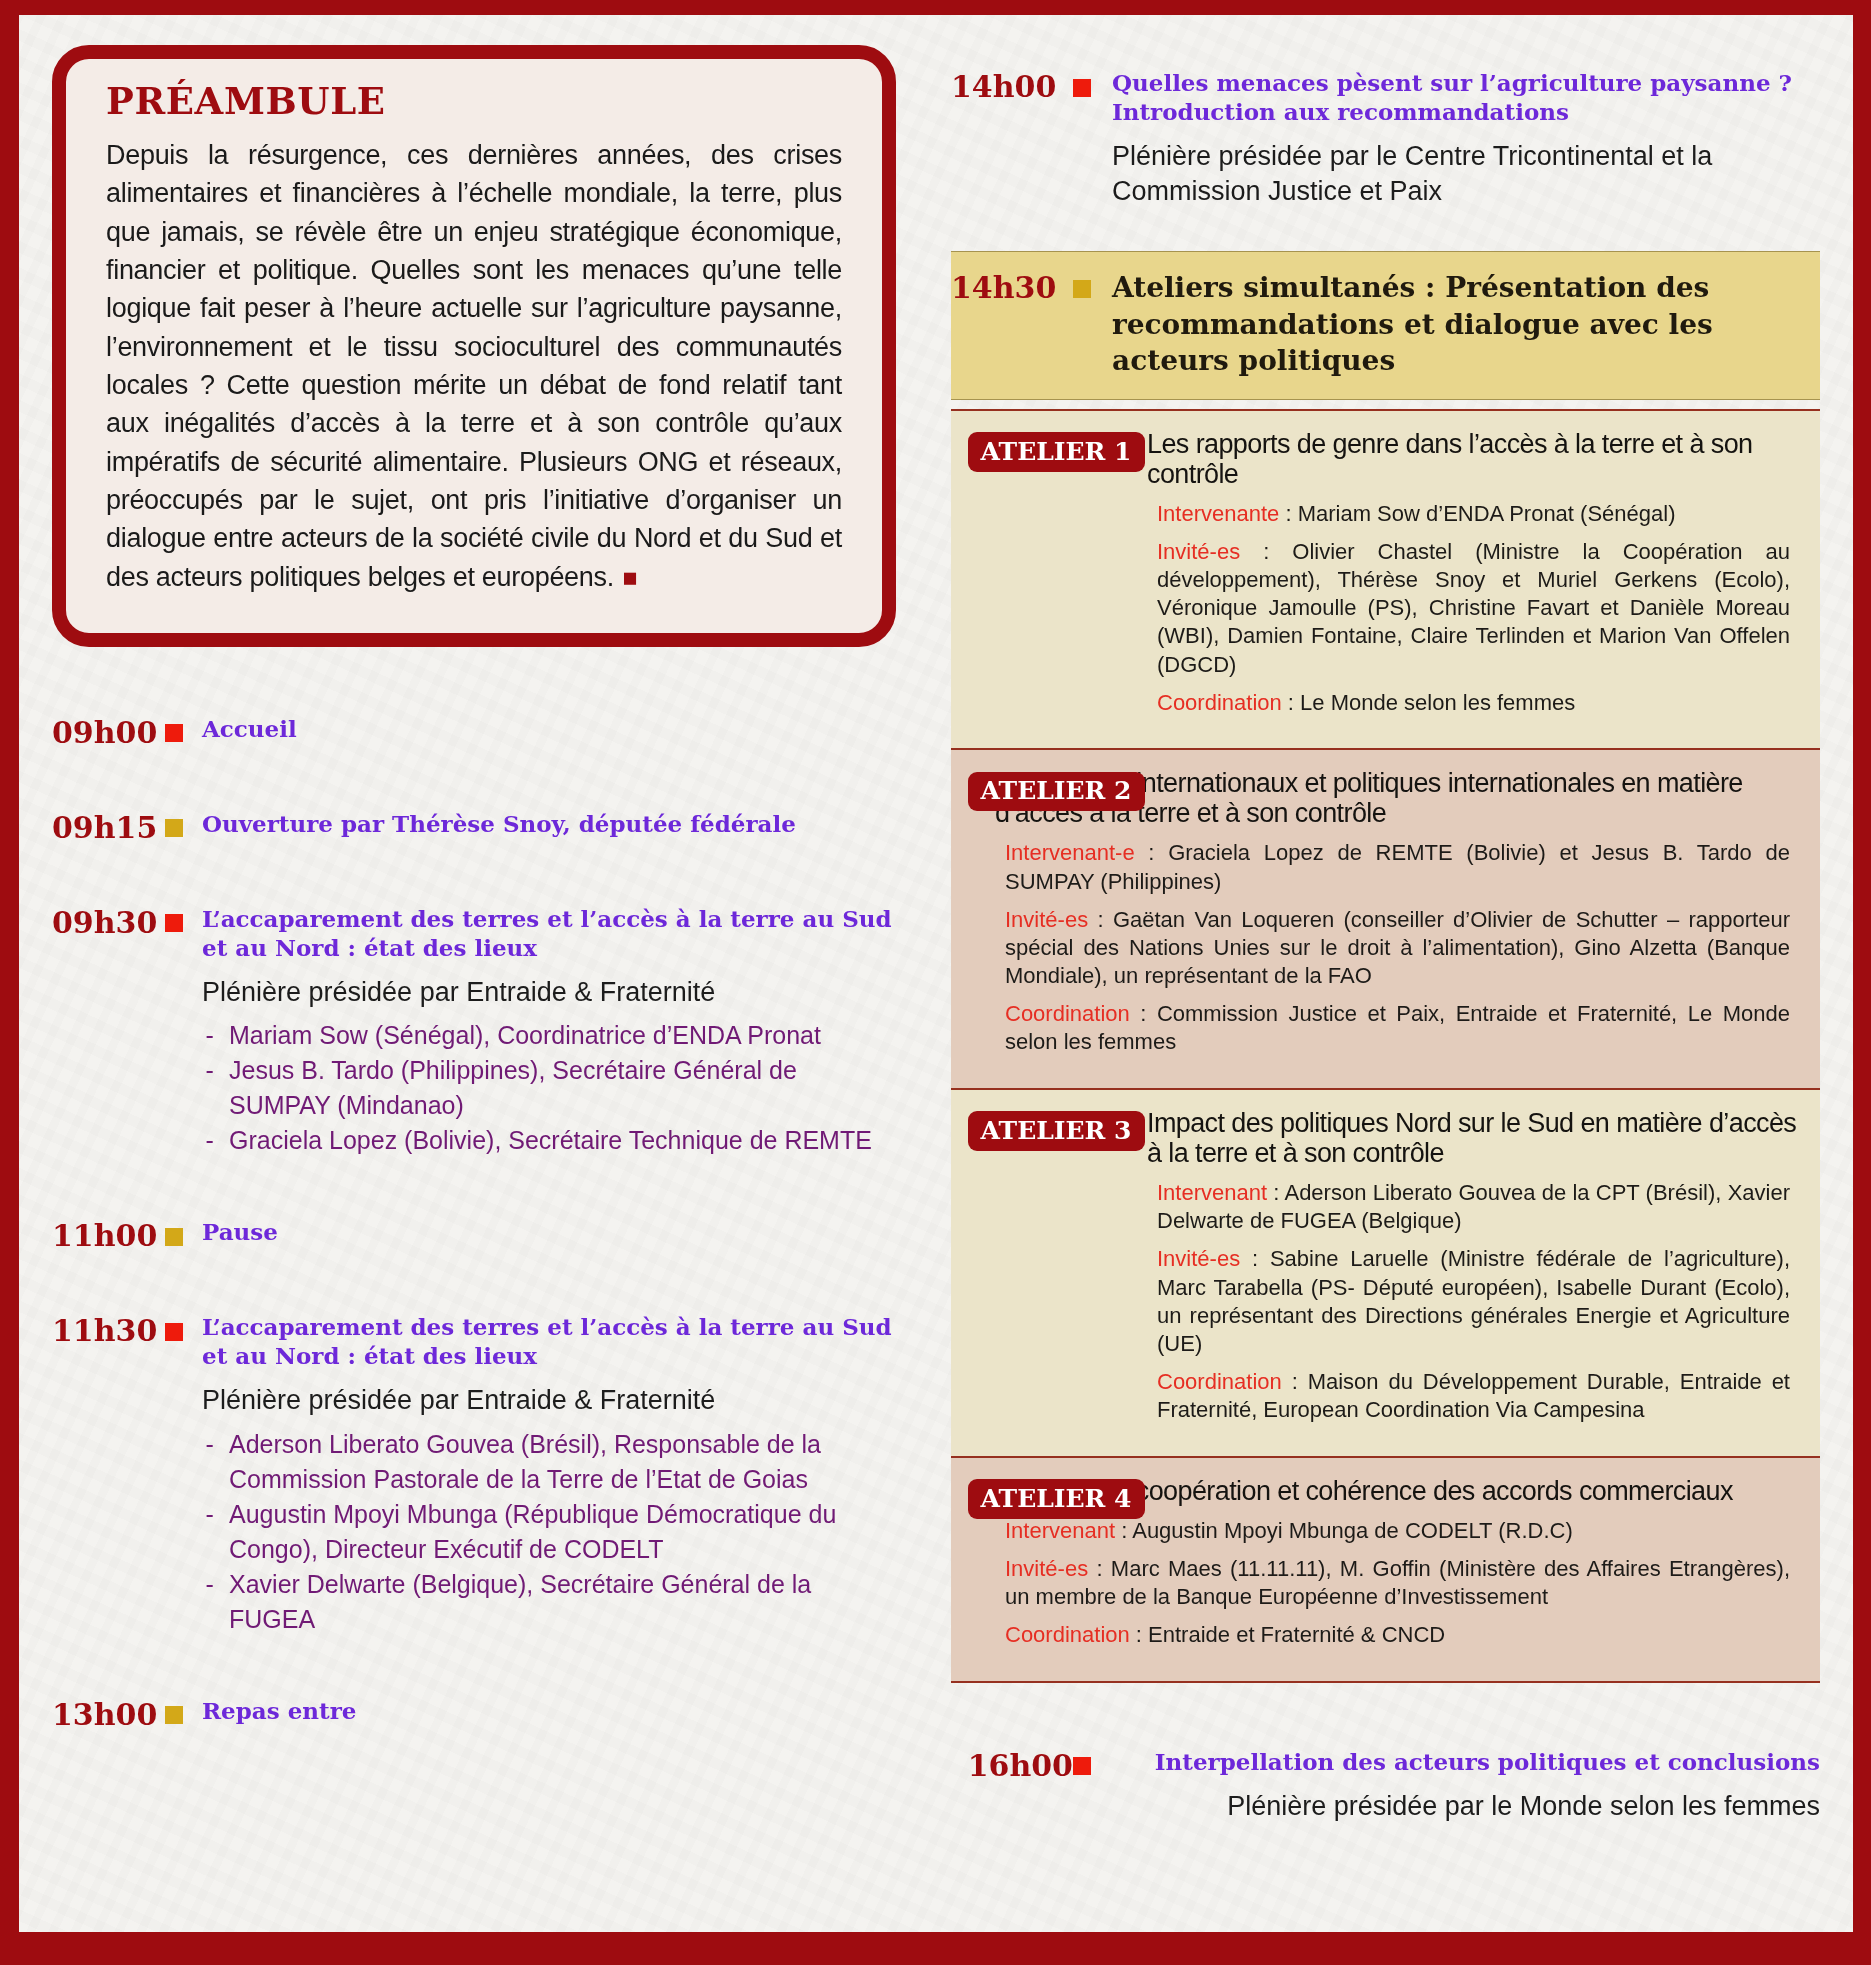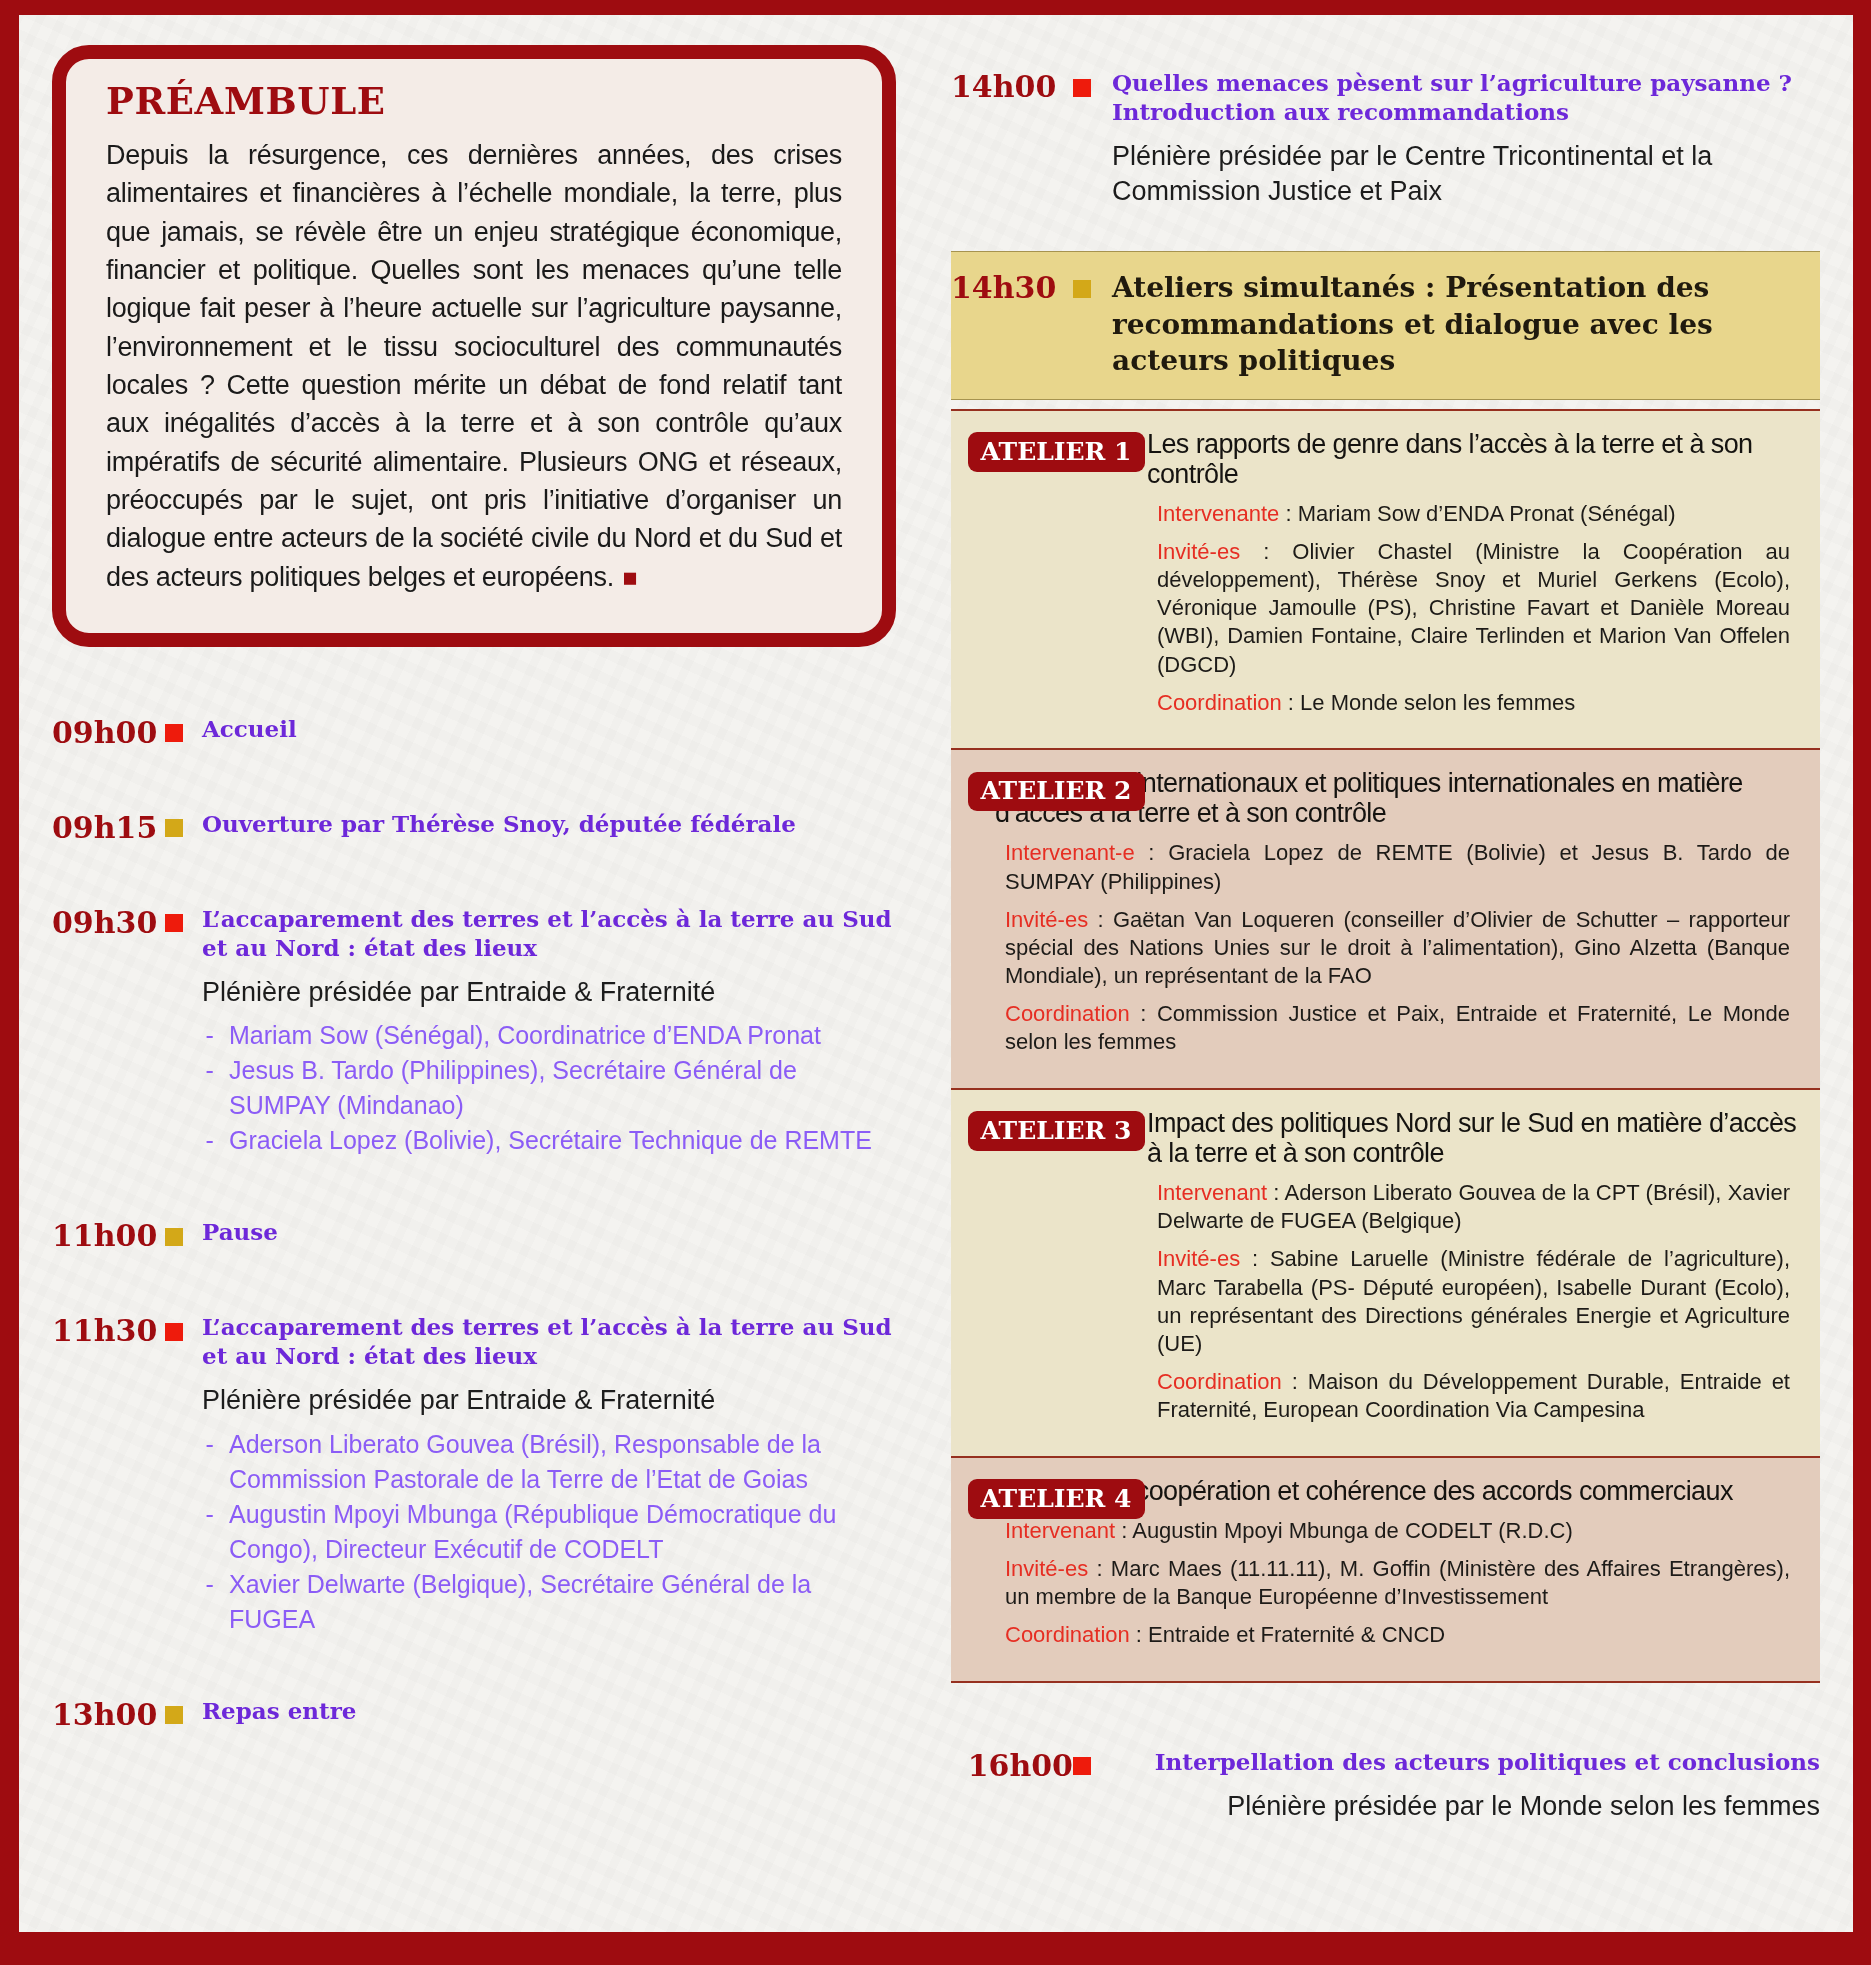--- a/index.html
+++ b/index.html
@@ -29,21 +29,21 @@
 
   
   .row{display:grid;grid-template-columns:113px 37px 1fr;align-items:start;}
   .col.right .row{grid-template-columns:122px 39px 1fr;}
   .time{font-size:30px;color:var(--dark-red,#9e0c10);}
   .bullet{width:18px;height:18px;margin-top:9.5px;background:#ccc;}
   .bullet[data-color="red"]{background:var(--bright-red,#ee1b0c);}
   .bullet[data-color="yellow"]{background:var(--gold,#d3a818);}
   .evt-title{font-size:23px;line-height:1.26;color:#6d28d9;}
   .chair{margin:12px 0 0 0;font-size:27px;line-height:1.3;color:#1c1c1c;}
-  ul.speakers{list-style:none;margin:8.3px 0 0 0;padding:0;font-size:25px;line-height:1.4;color:#8b5cf6;}
+  ul.speakers{list-style:none;margin:8.3px 0 0 0;padding:0;font-size:25px;line-height:1.4;color:#701a75;}
   ul.speakers li{position:relative;padding-left:27px;}
   ul.speakers li::before{content:"-";position:absolute;left:3.6px;}
   .sched{margin-top:68px;}
   .sched .row + .row{margin-top:60px;}
 
   
   .row.r14{margin-top:24px;}
   .banner{
     margin-top:42px;background:var(--banner-bg,#e8d68c);
     border-top:1.8px solid rgba(111,93,29,0.55);border-bottom:1.8px solid rgba(111,93,29,0.55);

